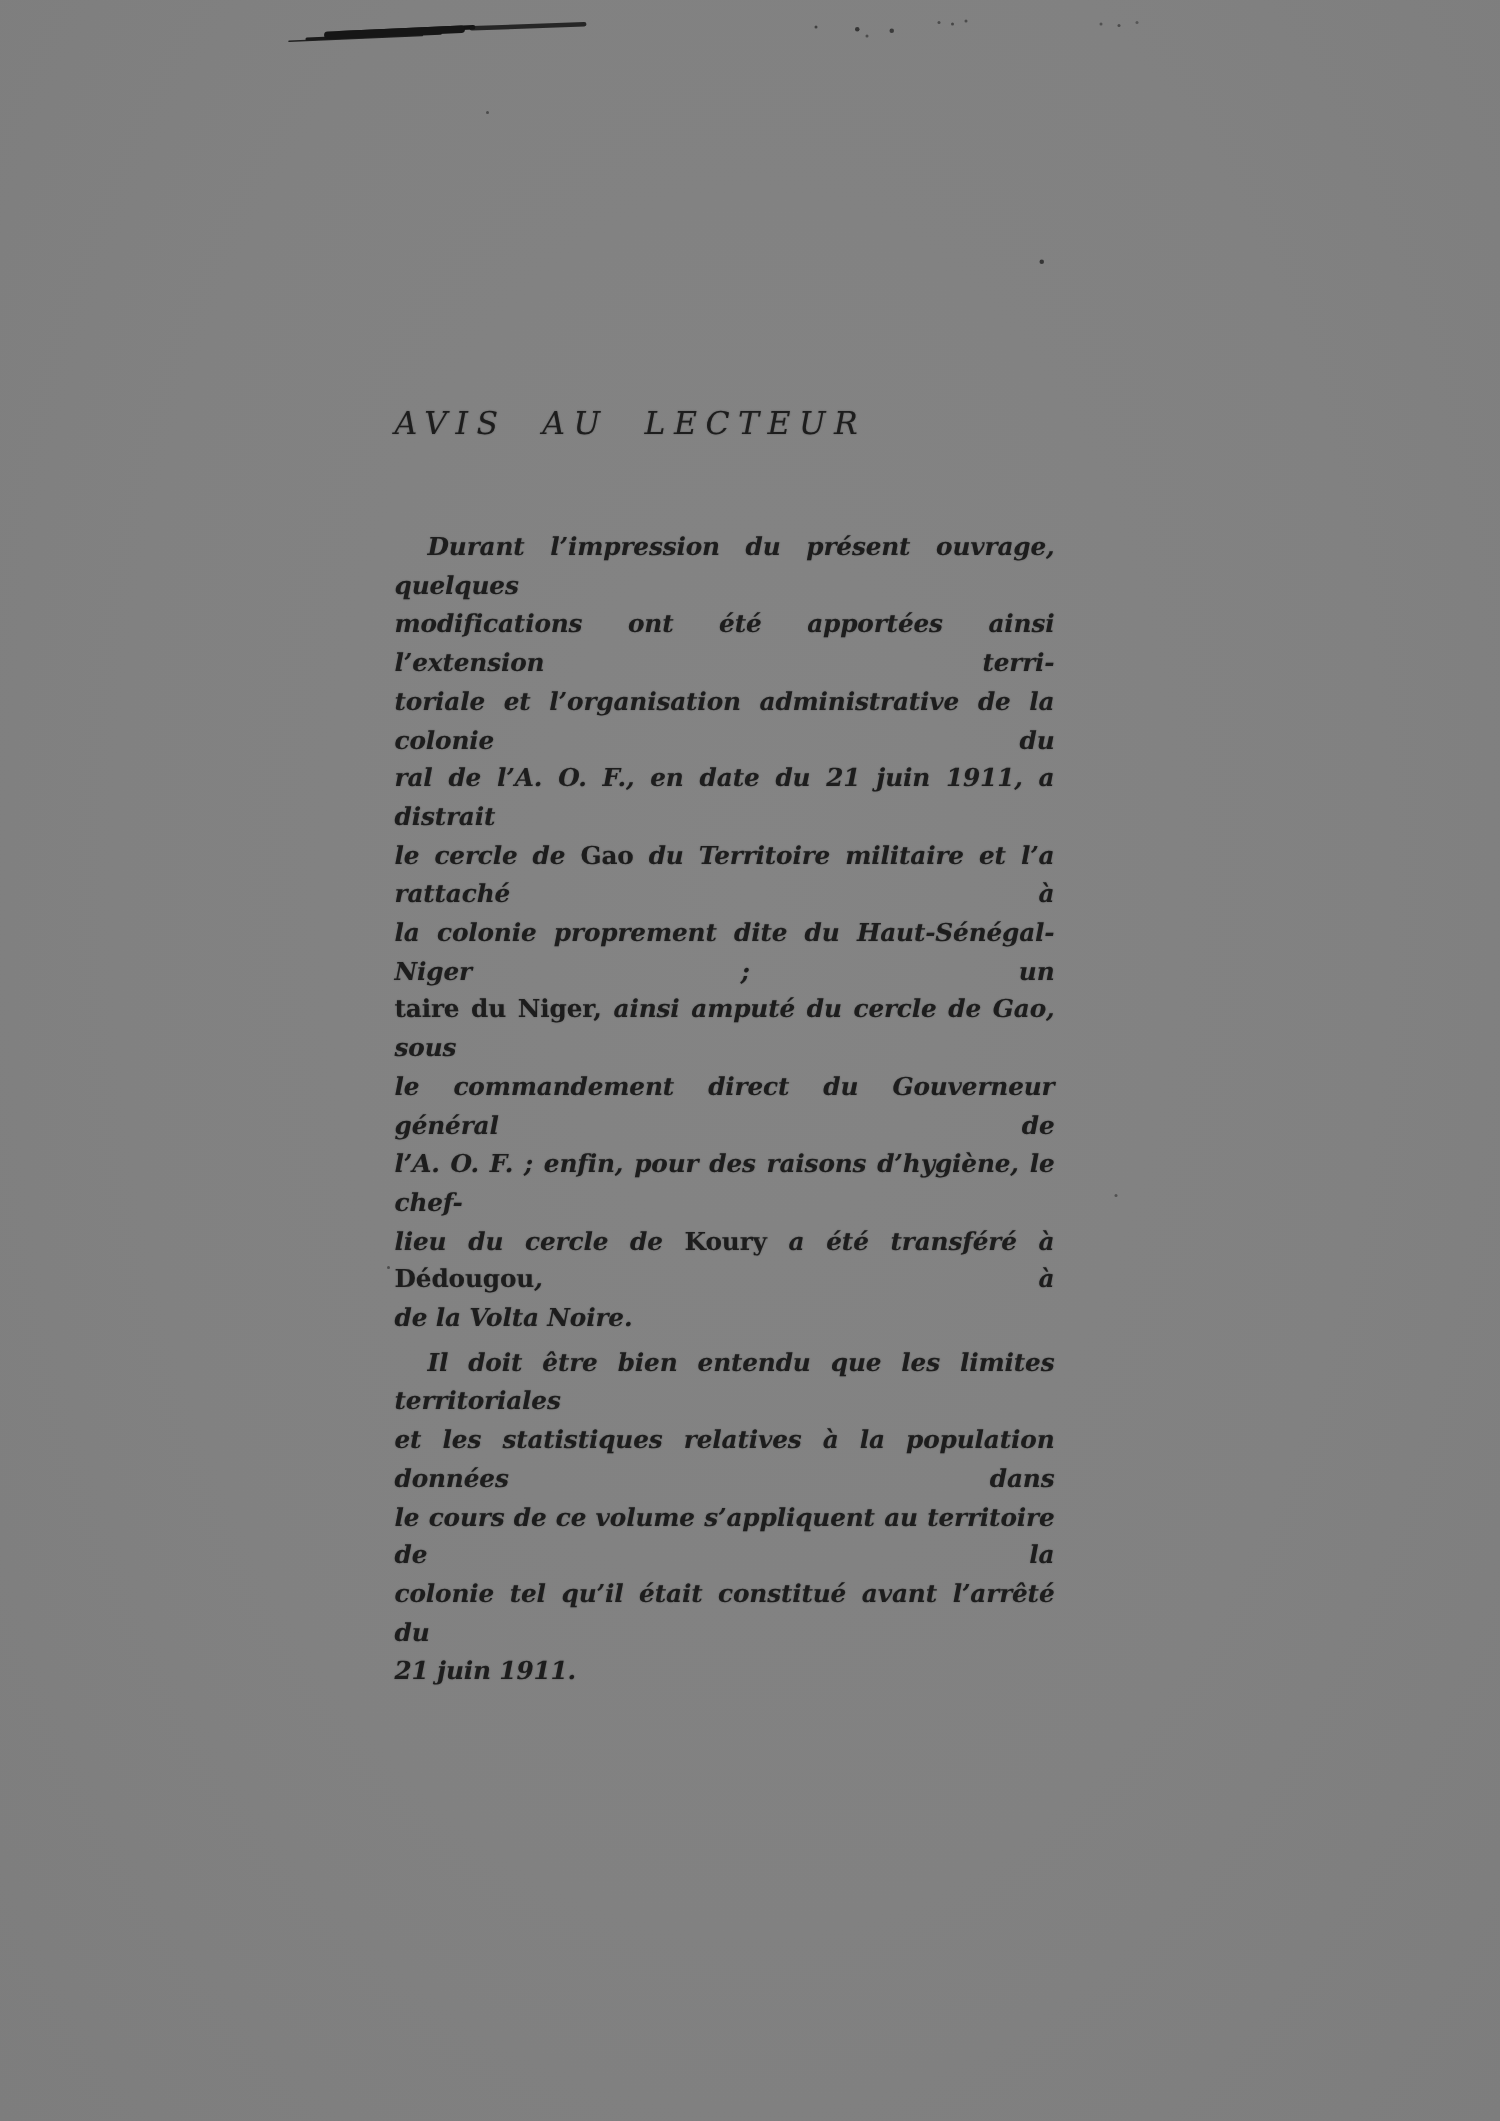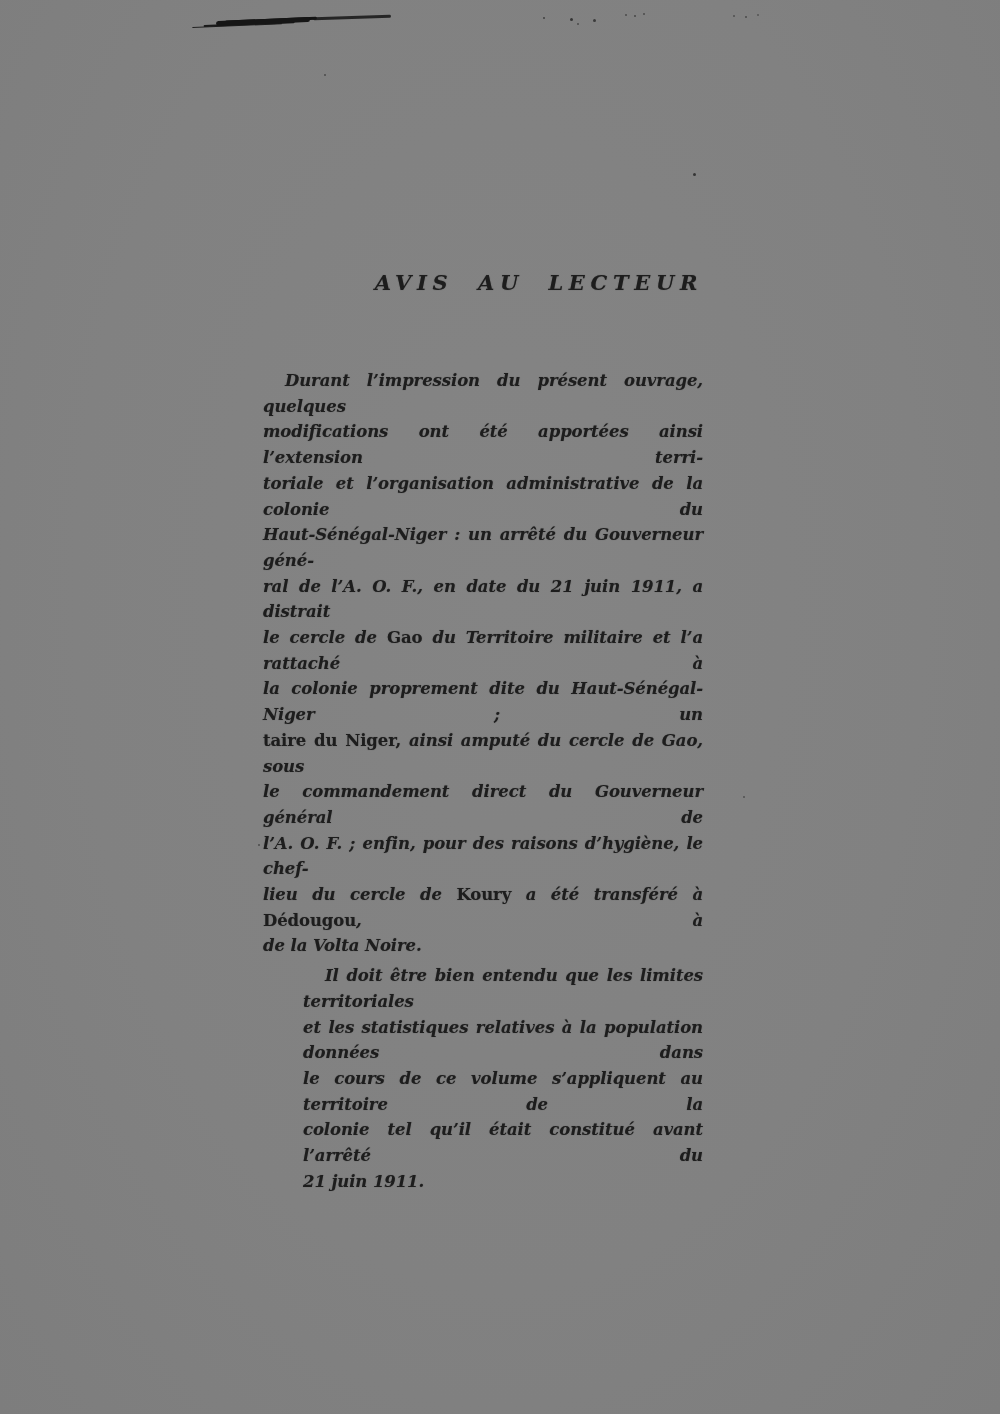--- a/index.html
+++ b/index.html
@@ -10,39 +10,39 @@
   .page{
     position:relative;
     width:1000px;height:1414px;
     background:radial-gradient(ellipse at 50% 42%, #848484 0%, #818181 60%, #7d7d7d 100%);
     overflow:hidden;
     color:#1d1d1d;
   }
   .title{
     position:absolute;
     left:263px;top:270px;width:440px;
-    text-align:right;
+    text-align:left;
     font-style:italic;
-    font-weight:700;
+    font-weight:400;
     font-size:21px;
     letter-spacing:0.27em;
     word-spacing:0.55em;
     white-space:nowrap;
     text-shadow:0 0 1px rgba(25,25,25,0.45);
   }
   .body-text{
     position:absolute;
-    left:263px;top:368px;width:440px;
+    left:263px;top:352px;width:440px;
     font-size:16.5px;
     letter-spacing:-0.1px;
     line-height:25.7px;
     font-weight:600;
     text-shadow:0 0 1px rgba(25,25,25,0.4);
   }
-  .para-gap{margin-top:4px;margin-left:40px;}
+  .para-gap{margin-top:4px;}
   .line{white-space:normal;}
   .line.just{text-align:justify;text-align-last:justify;}
   .line.indent{text-indent:22px;}
   .ital{font-style:italic;}
   .roman{font-style:normal;}
   
   .artifact{position:absolute;background:#161616;pointer-events:none;}
   .streak-a{left:216px;top:19px;width:94px;height:5px;border-radius:3px;transform:rotate(-2.5deg);
     box-shadow:-14px 2px 0 -1.5px #1a1a1a, -26px 3px 0 -2px #222, 8px -1px 0 -1px #141414;}
   .streak-b{left:313px;top:16px;width:78px;height:3px;border-radius:2px;transform:rotate(-2deg);opacity:.85;}
@@ -84,21 +84,20 @@
   <div class="artifact dot d13"></div>
   <div class="artifact dot d14"></div>
 
   <div class="title">AVIS AU LECTEUR</div>
 
   <div class="body-text">
       <div class="para">
         <div class="line just indent"><span class="ital">Durant l’impression du présent ouvrage, quelques</span></div>
         <div class="line just"><span class="ital">modifications ont été apportées ainsi l’extension terri-</span></div>
         <div class="line just"><span class="ital">toriale et l’organisation administrative de la colonie du</span></div>
-        <div class="line just"><span class="ital">Haut-Sénégal-Niger : un arrêté du Gouverneur géné-</span></div>
         <div class="line just"><span class="ital">ral de l’A. O. F., en date du 21 juin 1911, a distrait</span></div>
         <div class="line just"><span class="ital">le cercle de </span><span class="roman">Gao</span><span class="ital"> du Territoire militaire et l’a rattaché à</span></div>
         <div class="line just"><span class="ital">la colonie proprement dite du Haut-Sénégal-Niger ; un</span></div>
         <div class="line just"><span class="roman">taire du Niger,</span><span class="ital"> ainsi amputé du cercle de Gao, sous</span></div>
         <div class="line just"><span class="ital">le commandement direct du Gouverneur général de</span></div>
         <div class="line just"><span class="ital">l’A. O. F. ; enfin, pour des raisons d’hygiène, le chef-</span></div>
         <div class="line just"><span class="ital">lieu du cercle de </span><span class="roman">Koury</span><span class="ital"> a été transféré à </span><span class="roman">Dédougou</span><span class="ital">, à</span></div>
         <div class="line"><span class="ital">de la Volta Noire.</span></div>
       </div>
       <div class="para para-gap">

